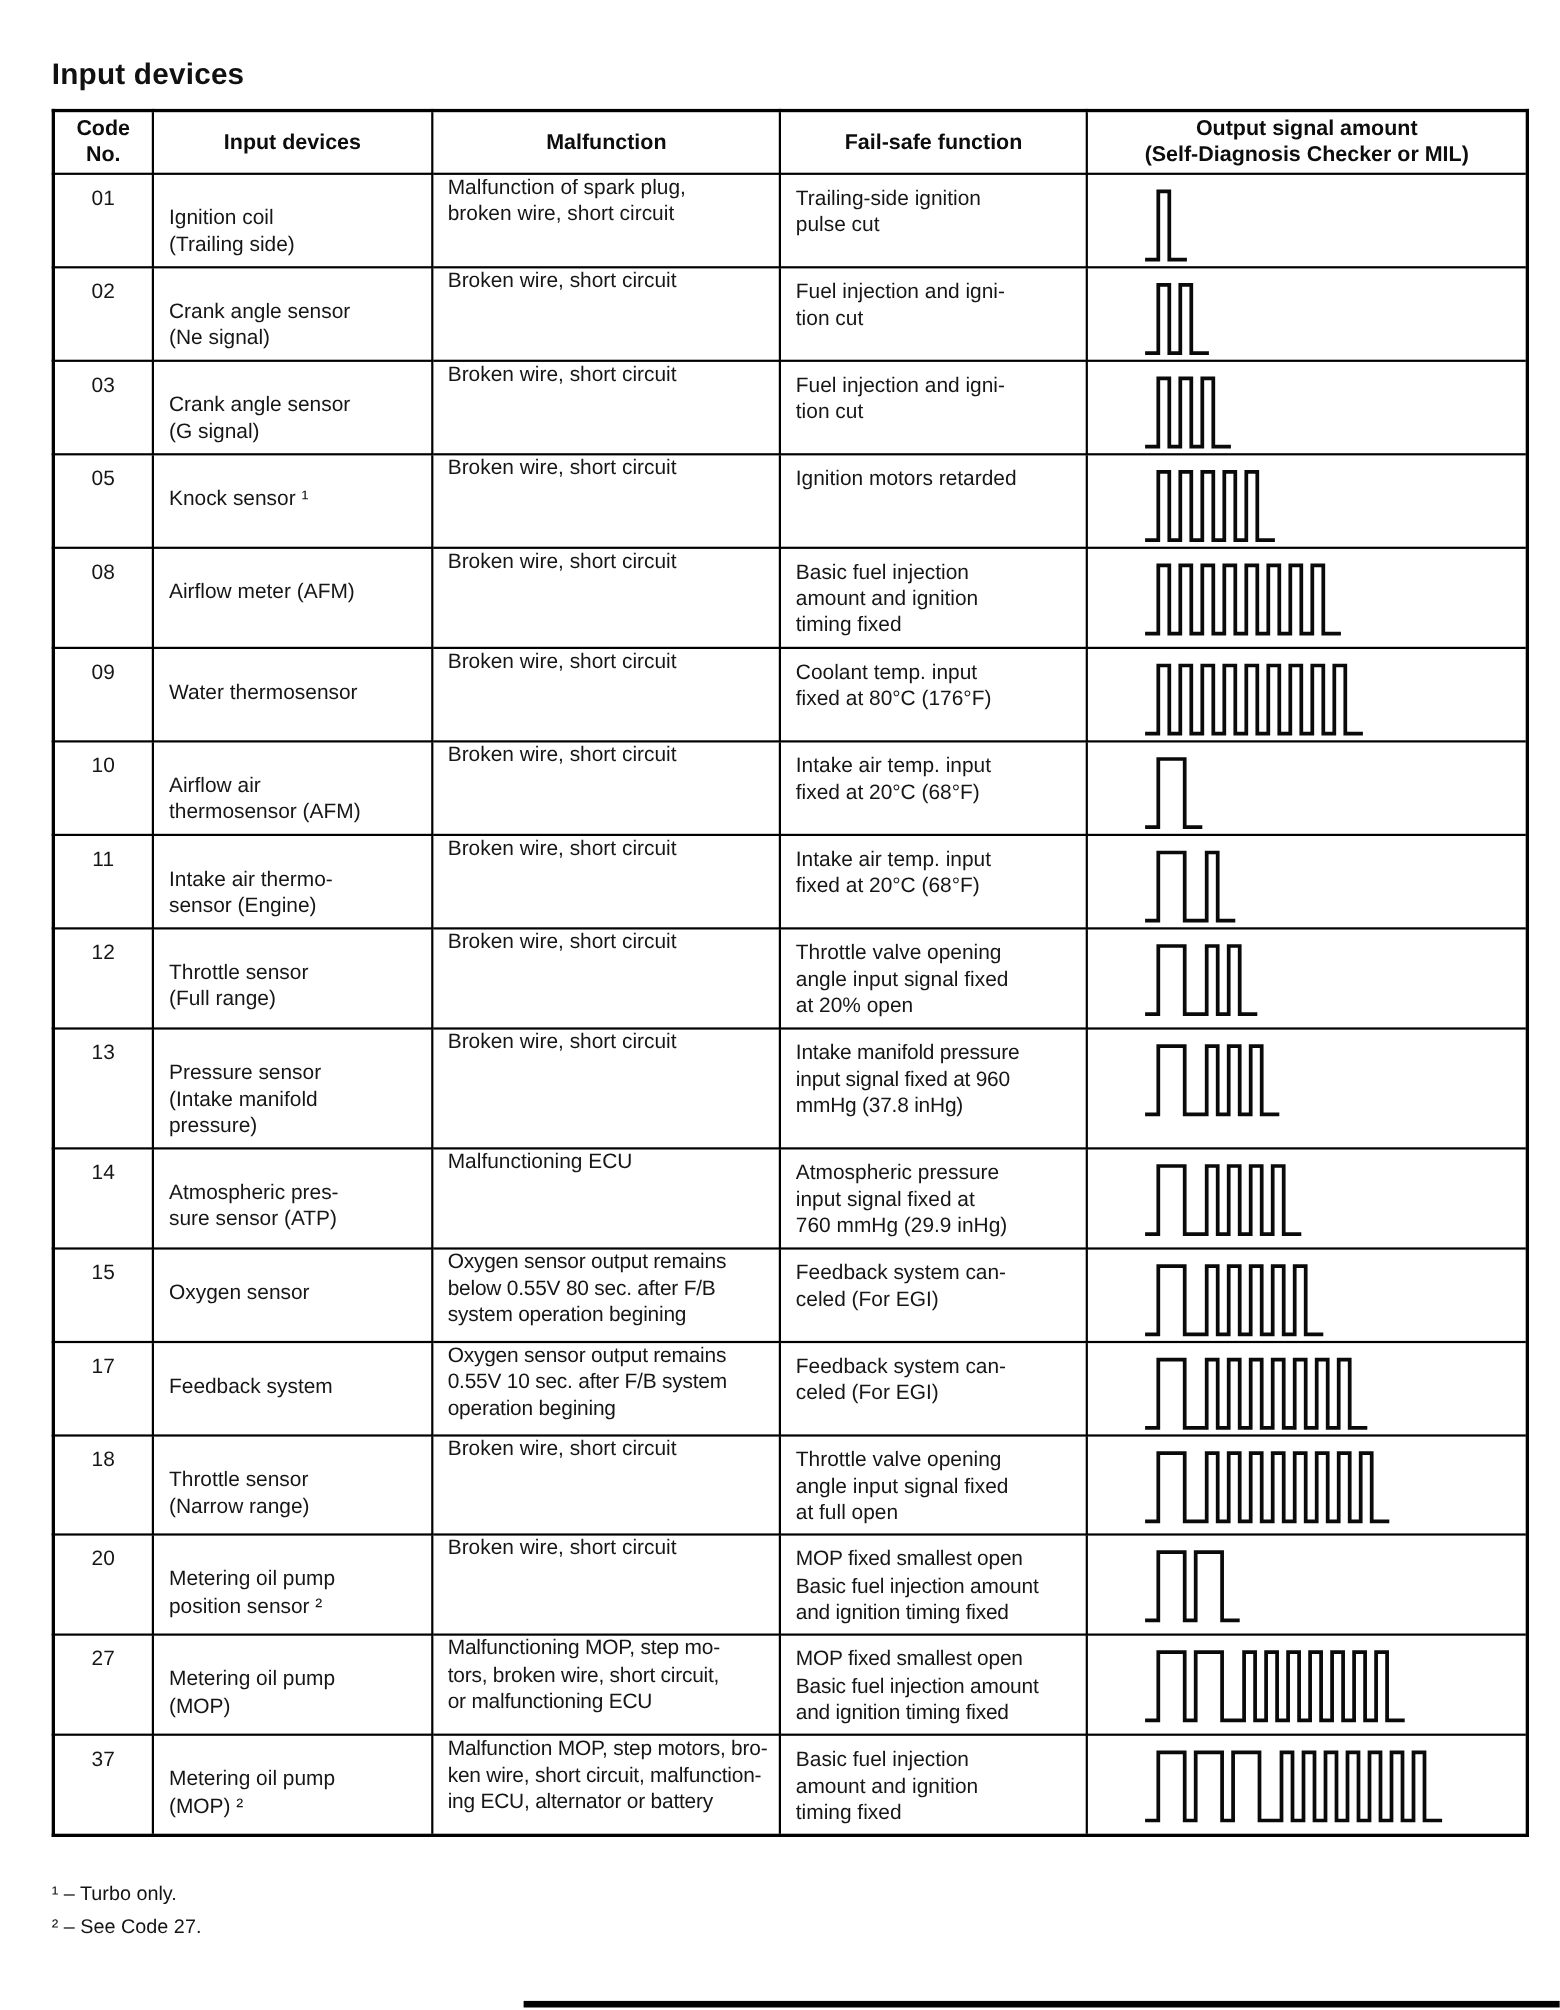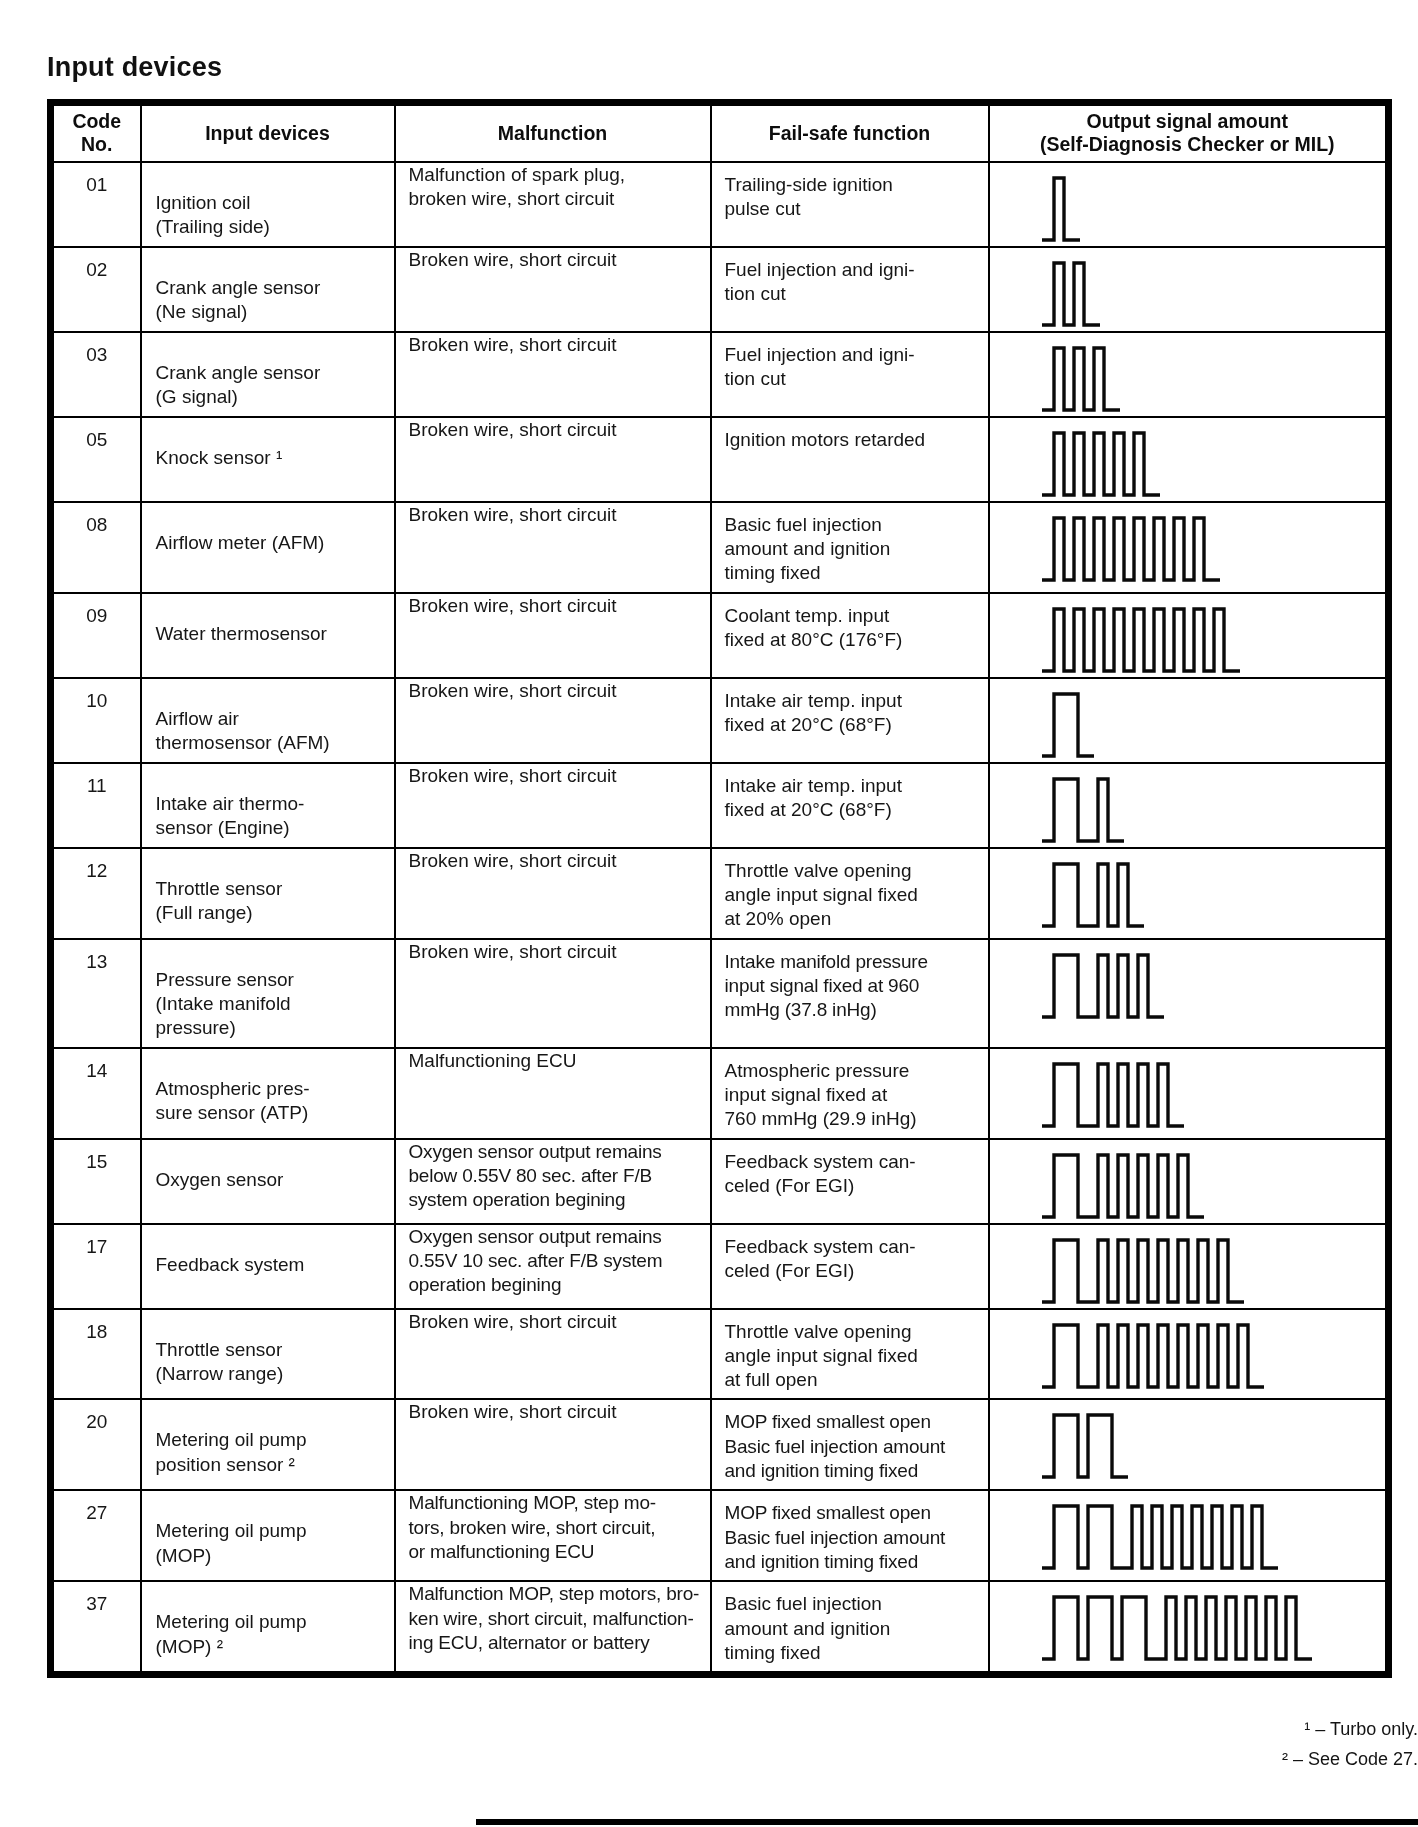--- a/index.html
+++ b/index.html
@@ -16,21 +16,21 @@
     font-size: 27px;
     font-weight: bold;
     letter-spacing: 0.2px;
     margin-bottom: 16px;
     color: #111;
   }
   table.diag {
     border-collapse: collapse;
     table-layout: fixed;
     width: 1343px;
-    border: 7px solid #000000;
+    border: 3px solid #000000;
   }
   table.diag th, table.diag td {
     border: 2px solid #000;
     vertical-align: top;
     white-space: pre-line;
     font-size: 19px;
     line-height: 1.28;
     color: #161616;
   }
   table.diag thead tr { height: 56px; }
@@ -49,21 +49,21 @@
   td.malf { padding: 0 8px 6px 13px; }
   td.fs   { padding: 10px 8px 6px 13px; }
   td.small, td .small, .small {
     font-size: 16px;
     letter-spacing: -0.2px;
     line-height: 1.32;
   }
   td.pat { padding: 8px 0 0 50px; vertical-align: top; }
   td.pat svg { display: block; }
   .footnotes { margin-top: 38px; font-size: 18px; line-height: 1.55; color: #141414; }
-  .footnotes .fn { margin-bottom: 2px; text-align: right; }
+  .footnotes .fn { margin-bottom: 2px; }
   .page-edge-line {
     position: absolute;
     left: 476px; right: 0; bottom: 2px;
     height: 6px; background: #000;
   }
 </style>
 </head>
 <body>
 
 <div class="page">

